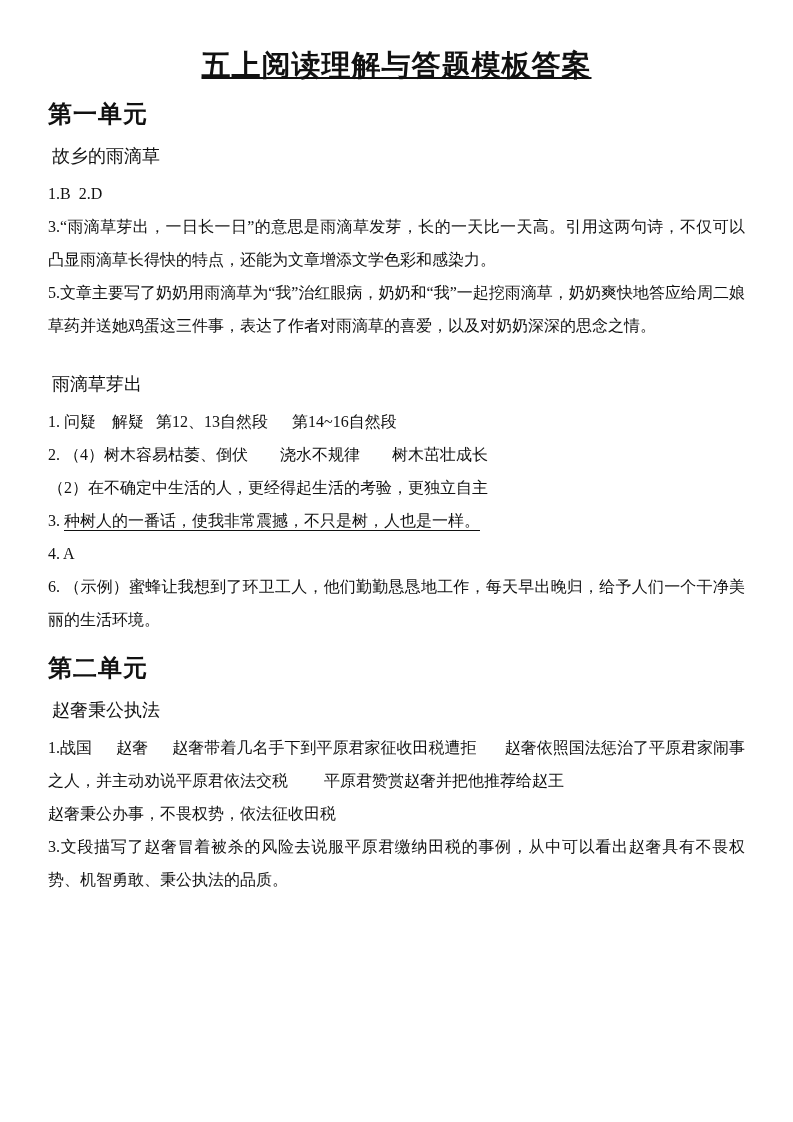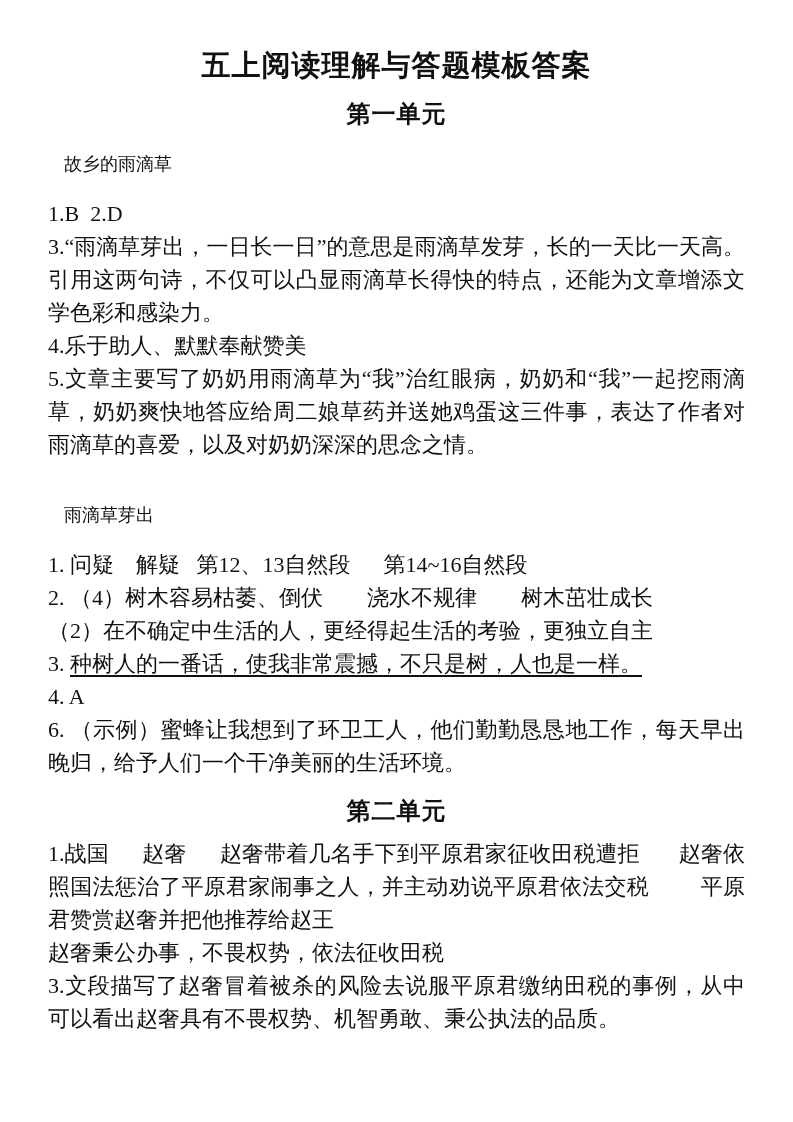--- a/index.html
+++ b/index.html
@@ -19,41 +19,41 @@
     font-family: "Liberation Serif", "DejaVu Serif", serif;
     overflow: hidden;
   }
   .doc-title {
     margin: 0;
     font-size: 29px;
     line-height: 38px;
     font-weight: bold;
     text-align: center;
     letter-spacing: 1px;
+    text-decoration: underline;
   }
   .unit-heading {
     margin: 12px 0 8px 0;
     font-size: 24px;
     line-height: 36px;
     font-weight: bold;
-    text-align: center;
     letter-spacing: 1px;
   }
   .unit-heading.second {
     margin-top: 14px;
   }
   .passage-title {
-    margin: 16px;
+    margin: 4px;
     font-size: 18px;
     line-height: 33px;
     font-weight: normal;
   }
   .ans {
     margin: 0;
-    font-size: 22px;
+    font-size: 16px;
     line-height: 33px;
     font-weight: normal;
     white-space: pre-wrap;
     text-align: justify;
   }
   .underline {
     text-decoration: underline;
     text-underline-offset: 4px;
   }
   .spacer {
@@ -66,35 +66,35 @@
 <main class="page">
 
   <h1 class="doc-title">五上阅读理解与答题模板答案</h1>
 
   <section>
     <h2 class="unit-heading">第一单元</h2>
 
     <p class="passage-title">故乡的雨滴草</p>
     <p class="ans">1.B  2.D</p>
     <p class="ans">3.“雨滴草芽出，一日长一日”的意思是雨滴草发芽，长的一天比一天高。引用这两句诗，不仅可以凸显雨滴草长得快的特点，还能为文章增添文学色彩和感染力。</p>
-    <p class="ans">4.乐于助人、默默奉献赞美</p>
     <p class="ans">5.文章主要写了奶奶用雨滴草为“我”治红眼病，奶奶和“我”一起挖雨滴草，奶奶爽快地答应给周二娘草药并送她鸡蛋这三件事，表达了作者对雨滴草的喜爱，以及对奶奶深深的思念之情。</p>
 
     <div class="spacer"></div>
 
     <p class="passage-title">雨滴草芽出</p>
     <p class="ans">1. 问疑    解疑   第12、13自然段      第14~16自然段</p>
     <p class="ans">2. （4）树木容易枯萎、倒伏        浇水不规律        树木茁壮成长</p>
     <p class="ans">（2）在不确定中生活的人，更经得起生活的考验，更独立自主</p>
     <p class="ans"><span>3. </span><span class="underline">种树人的一番话，使我非常震撼，不只是树，人也是一样。</span></p>
     <p class="ans">4. A</p>
     <p class="ans">6. （示例）蜜蜂让我想到了环卫工人，他们勤勤恳恳地工作，每天早出晚归，给予人们一个干净美丽的生活环境。</p>
   </section>
 
   <section>
     <h2 class="unit-heading second">第二单元</h2>
 
+    <p class="passage-title">赵奢秉公执法</p>
     <p class="ans">1.战国      赵奢      赵奢带着几名手下到平原君家征收田税遭拒       赵奢依照国法惩治了平原君家闹事之人，并主动劝说平原君依法交税         平原君赞赏赵奢并把他推荐给赵王</p>
     <p class="ans">赵奢秉公办事，不畏权势，依法征收田税</p>
     <p class="ans">3.文段描写了赵奢冒着被杀的风险去说服平原君缴纳田税的事例，从中可以看出赵奢具有不畏权势、机智勇敢、秉公执法的品质。</p>
   </section>
 
 </main>
 
 </body></html>

